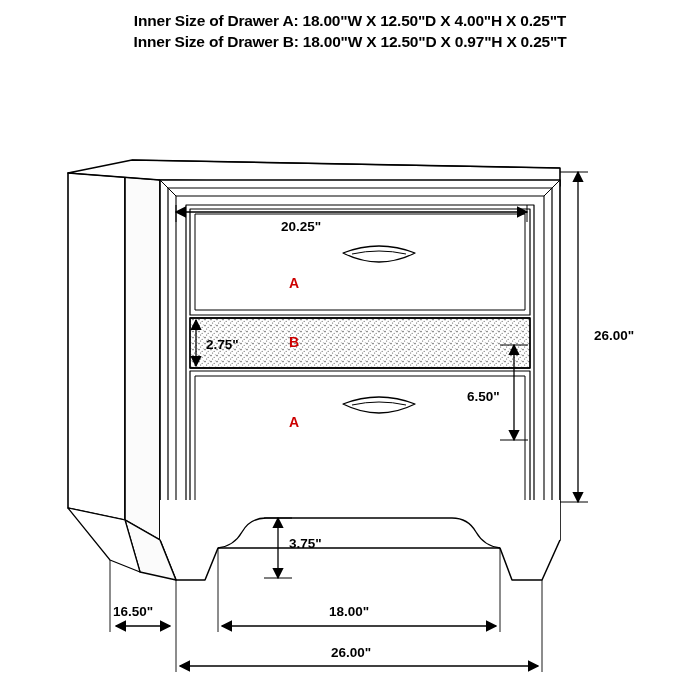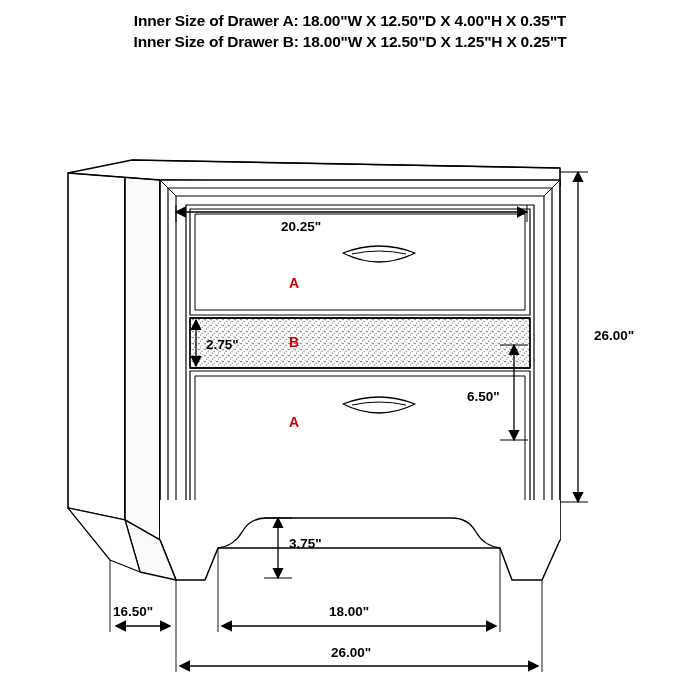--- a/index.html
+++ b/index.html
@@ -48,22 +48,22 @@
     font-size: 14px;
     color: #cc0000;
     white-space: nowrap;
   }
 </style>
 </head>
 <body>
 
 <div id="page">
 
-  <div class="hdr" id="hdr1">Inner Size of Drawer A: 18.00"W X 12.50"D X 4.00"H X 0.35"T</div>
-  <div class="hdr" id="hdr2">Inner Size of Drawer B: 18.00"W X 12.50"D X 1.25"H X 0.25"T</div>
+  <div class="hdr" id="hdr1">Inner Size of Drawer A: 18.00"W X 12.50"D X 4.00"H X 0.25"T</div>
+  <div class="hdr" id="hdr2">Inner Size of Drawer B: 18.00"W X 12.50"D X 0.97"H X 0.25"T</div>
 
   <div id="svgwrap">
     <svg width="700" height="700" viewBox="0 0 700 700" xmlns="http://www.w3.org/2000/svg">
       <defs>
         <marker id="arrH" markerWidth="9" markerHeight="9" refX="8" refY="4.5" orient="auto">
           <path d="M0,0 L9,4.5 L0,9 z" fill="#000"></path>
         </marker>
         <marker id="arrT" markerWidth="9" markerHeight="9" refX="1" refY="4.5" orient="auto">
           <path d="M9,0 L0,4.5 L9,9 z" fill="#000"></path>
         </marker>

